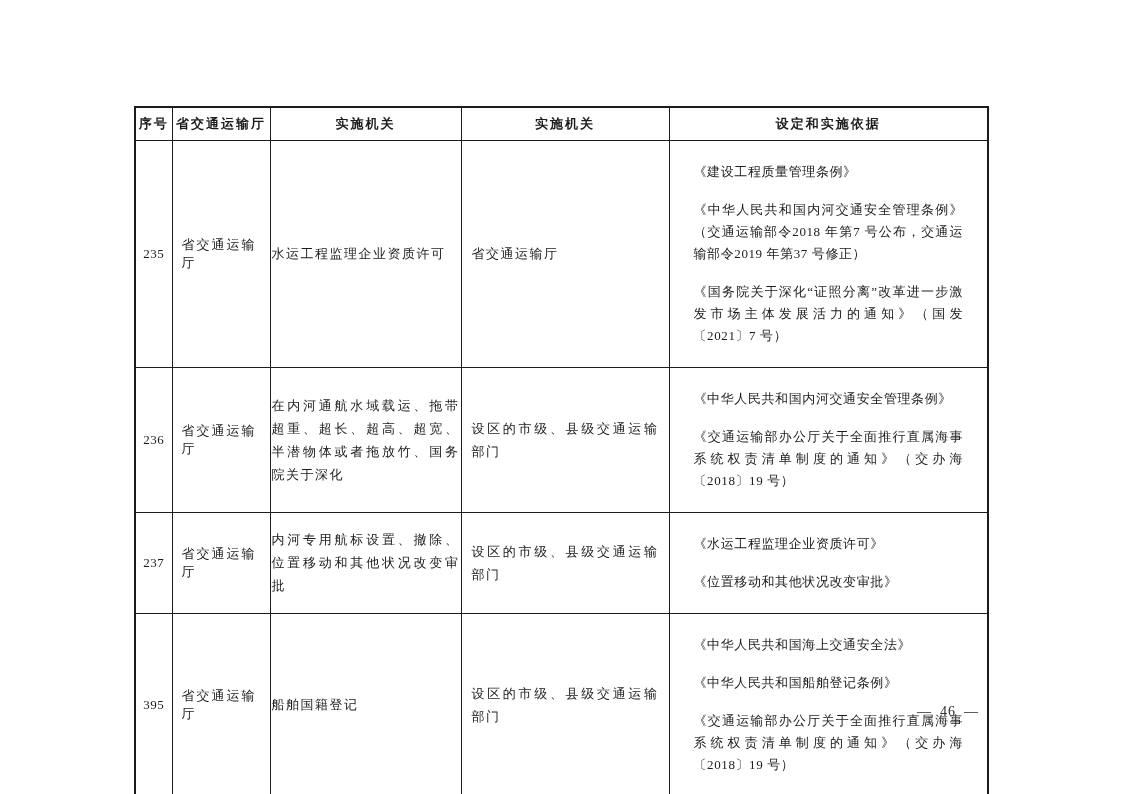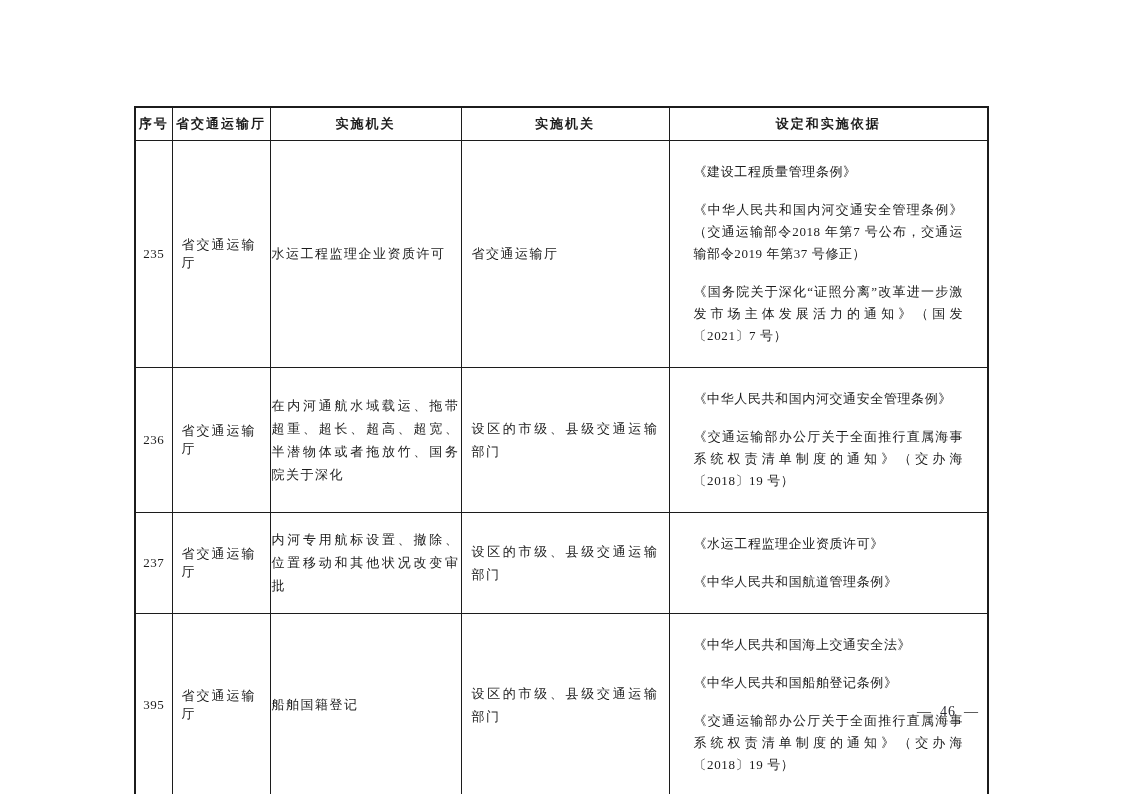--- a/index.html
+++ b/index.html
@@ -123,21 +123,21 @@
           <p>《交通运输部办公厅关于全面推行直属海事系统权责清单制度的通知》（交办海〔2018〕19 号）</p>
         </td>
       </tr>
       <tr class="r-237">
         <td class="c-num">237</td>
         <td class="c-dept">省交通运输厅</td>
         <td class="c-item">内河专用航标设置、撤除、位置移动和其他状况改变审批</td>
         <td class="c-agency">设区的市级、县级交通运输部门</td>
         <td class="c-basis">
           <p>《水运工程监理企业资质许可》</p>
-          <p>《中华人民共和国航道管理条例》</p>
+          <p>《位置移动和其他状况改变审批》</p>
         </td>
       </tr>
       <tr class="r-239">
         <td class="c-num">395</td>
         <td class="c-dept">省交通运输厅</td>
         <td class="c-item">船舶国籍登记</td>
         <td class="c-agency">设区的市级、县级交通运输部门</td>
         <td class="c-basis">
           <p>《中华人民共和国海上交通安全法》</p>
           <p>《中华人民共和国船舶登记条例》</p>

